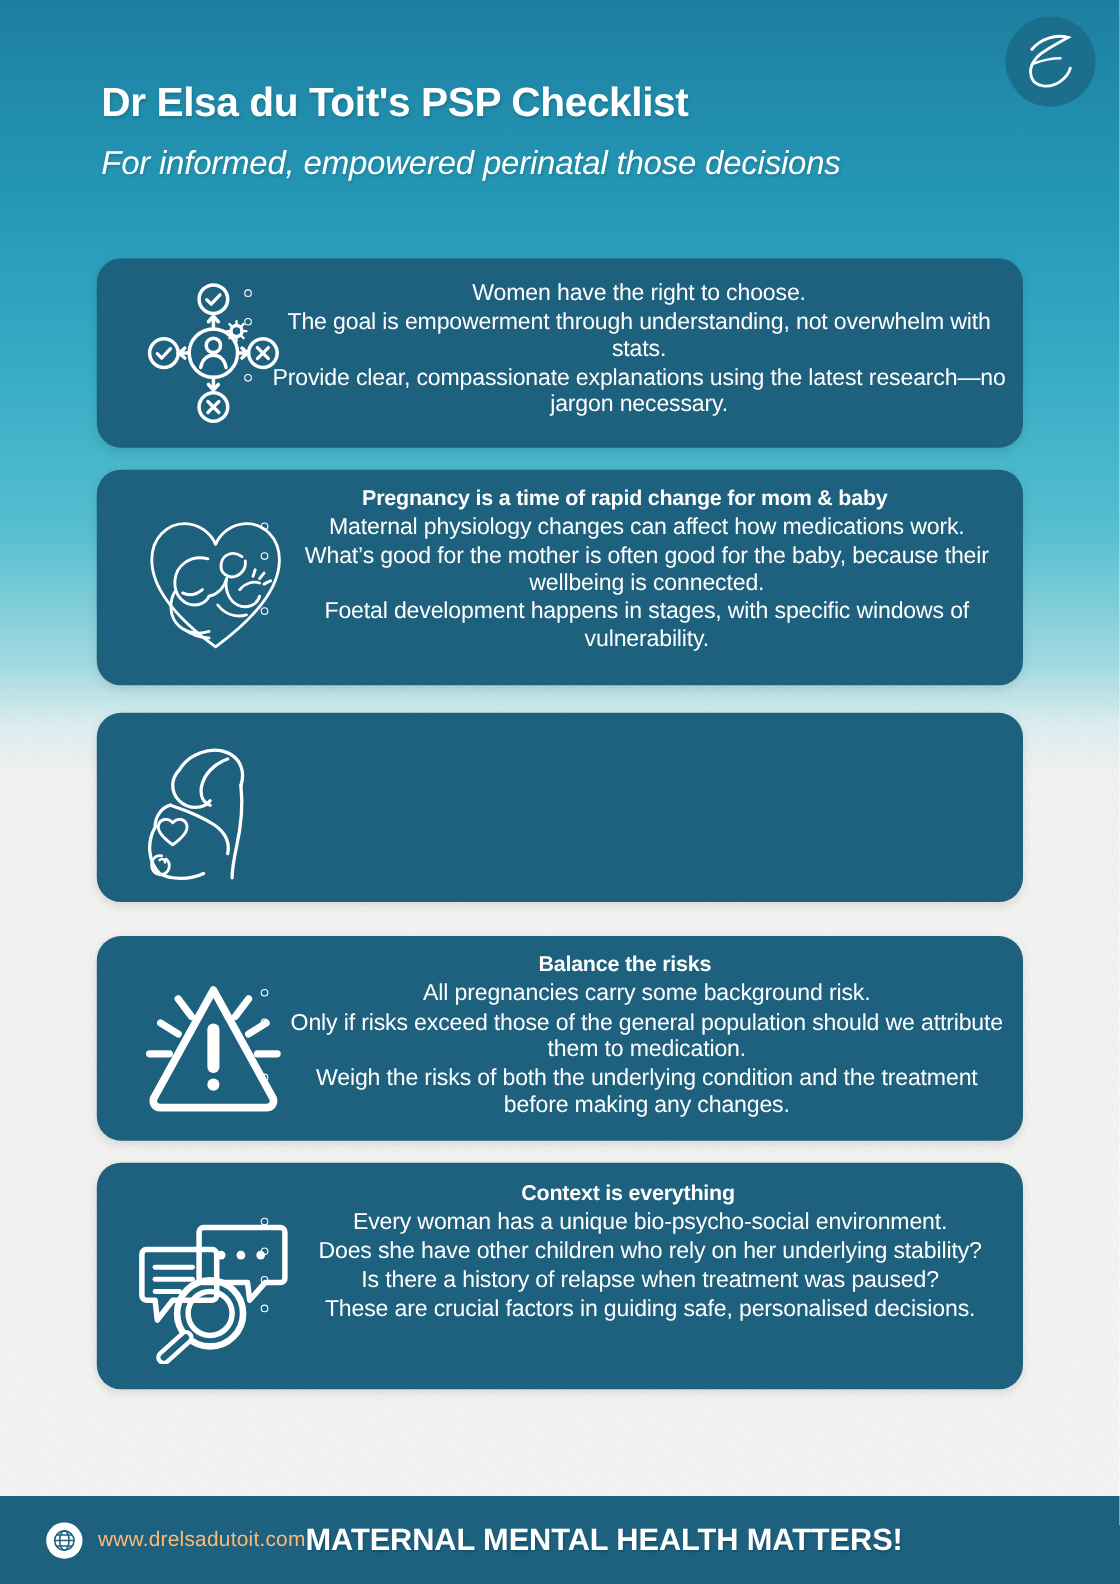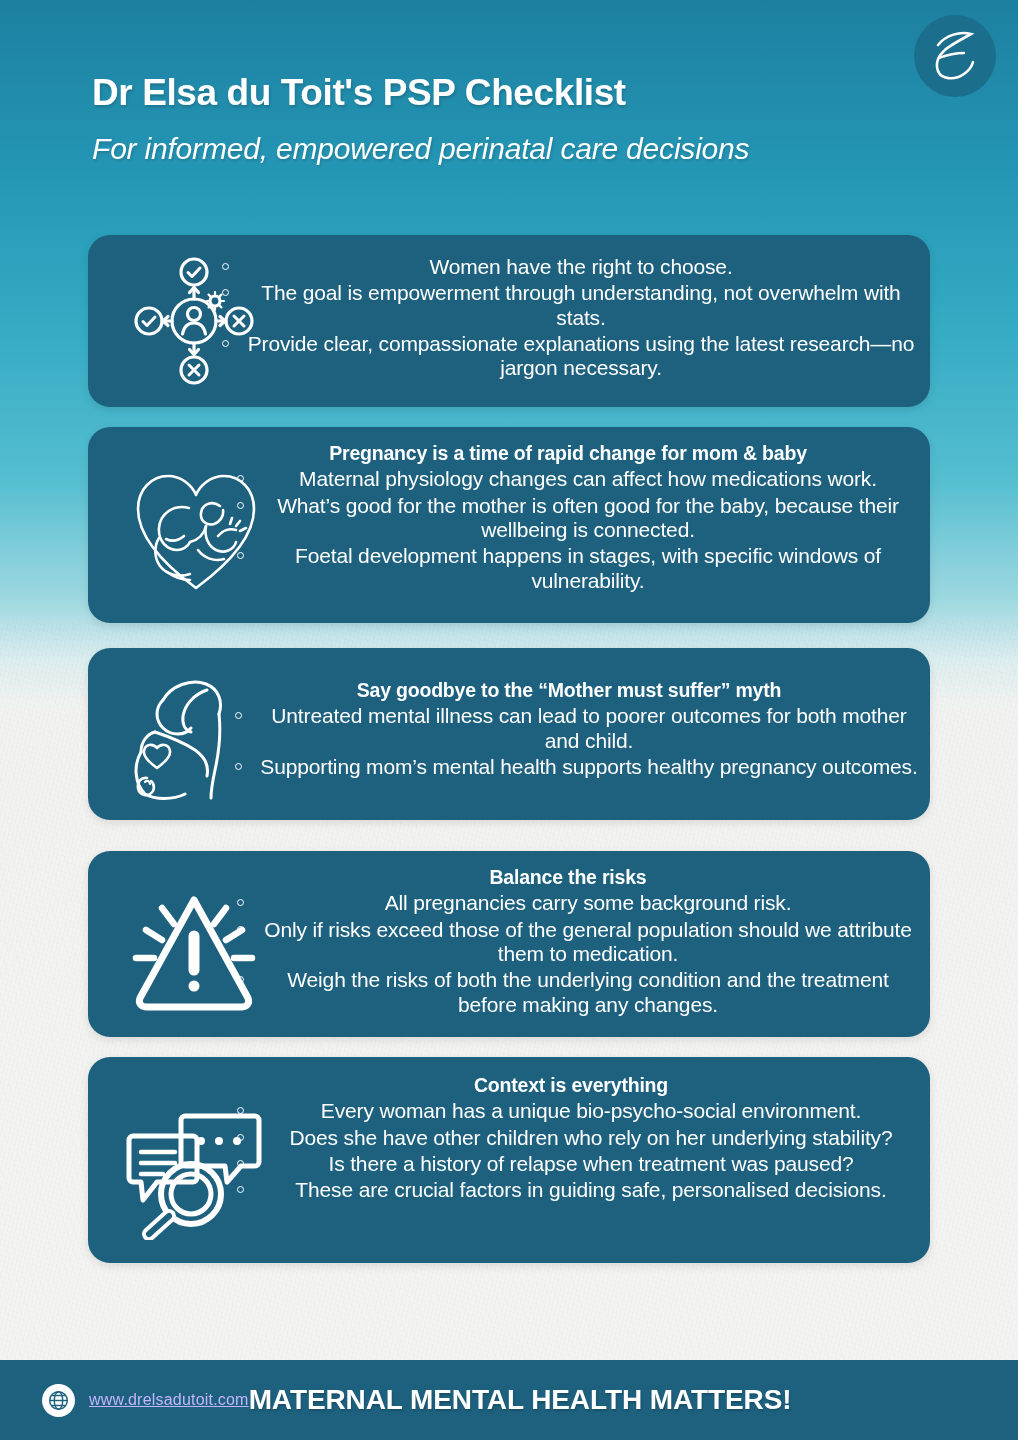--- a/index.html
+++ b/index.html
@@ -181,44 +181,43 @@
     height: 33px;
     border-radius: 50%;
     background: #ffffff;
     display: flex;
     align-items: center;
     justify-content: center;
     flex: 0 0 auto;
   }
   #footer-url {
     margin-left: 14px;
-    font-size: 16px;
-    color: #c4b5fd;
+    font-size: 19px;
+    color: #fdba74;
     letter-spacing: .2px;
     font-weight: 400;
-    text-decoration: underline;
   }
   #footer-slogan {
     font-size: 28px;
     font-weight: 800;
     color: #ffffff;
     letter-spacing: -0.1px;
     text-shadow: 1px 2px 2px rgba(0,0,0,.18);
   }
 </style>
 </head>
 <body>
 
 <div id="poster">
 
   <div id="grain"></div>
 
   <div id="header">
     <h1 id="title">Dr Elsa du Toit's PSP Checklist</h1>
-    <div id="subtitle">For informed, empowered perinatal care decisions</div>
+    <div id="subtitle">For informed, empowered perinatal those decisions</div>
 
     <div id="logo">
       <svg width="58" height="62" viewBox="0 0 58 62" fill="none">
         <path d="M12 20 C20 10, 34 6, 45 9 C38 13, 28 18, 20 24 C13 30, 9 38, 12 46 C15 54, 28 56, 38 49 C43 45.5, 46 41, 47 37" stroke="#ffffff" stroke-width="2.6" stroke-linecap="round" fill="none"></path>
         <path d="M13 33 C21 30, 30 28, 38 28" stroke="#ffffff" stroke-width="2.4" stroke-linecap="round" fill="none"></path>
       </svg>
     </div>
   </div>
 
   <div class="card" id="card-1">
@@ -313,27 +312,20 @@
           <path d="M44 58 C56 62, 72 68, 84 76 C94 83, 98 92, 96 102"></path>
 
           <path d="M30 78 C22 92, 24 110, 34 120 C44 126, 62 126, 74 120"></path>
 
           <path d="M46 74 C42 69, 34 70, 33 77 C32 84, 42 91, 46 94 C50 91, 60 84, 59 77 C58 70, 50 69, 46 74 Z" stroke-width="2.6"></path>
 
           <path d="M36 104 C30 103, 26 108, 27 114 C28 120, 34 123, 39 120 C44 117, 44 110, 40 107" stroke-width="2.6"></path>
           <path d="M34 108 C36 106, 39 107, 39 110" stroke-width="2.2"></path>
         </svg>
       </div>
-      <div class="card-body">
-        <div class="card-title">Say goodbye to the “Mother must suffer” myth</div>
-        <ul class="bullets">
-          <li>Untreated mental illness can lead to poorer outcomes for both mother and child.</li>
-          <li>Supporting mom’s mental health supports healthy pregnancy outcomes.</li>
-        </ul>
-      </div>
     </div>
   </div>
 
   <div class="card" id="card-4">
     <div class="card-inner">
       <div class="card-icon">
         <svg width="140" height="126" viewBox="0 0 140 126" fill="none" stroke="#ffffff" stroke-linecap="round" stroke-linejoin="round">
 
           <path d="M70 14 L124 112 C126 117, 123 121, 118 121 L22 121 C17 121, 14 117, 16 112 Z" stroke-width="7"></path>
 

